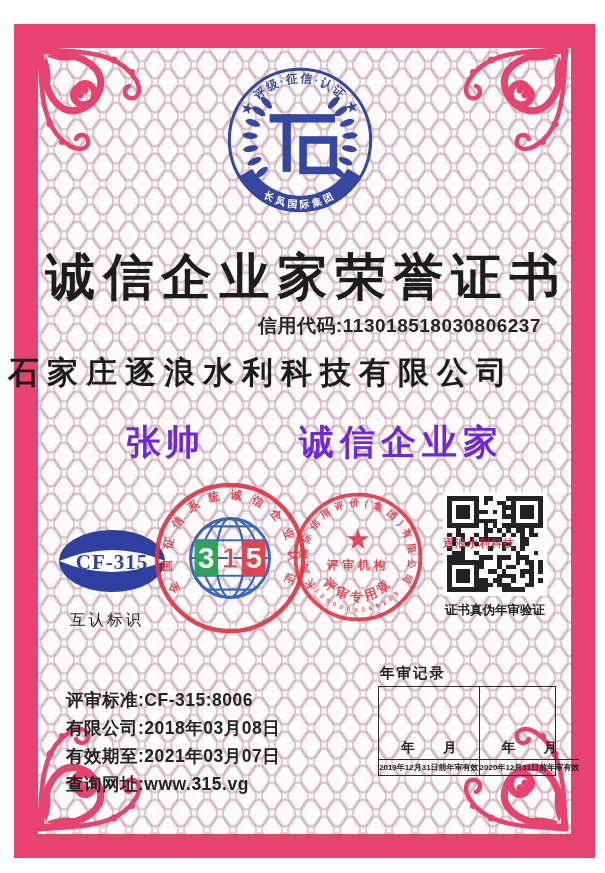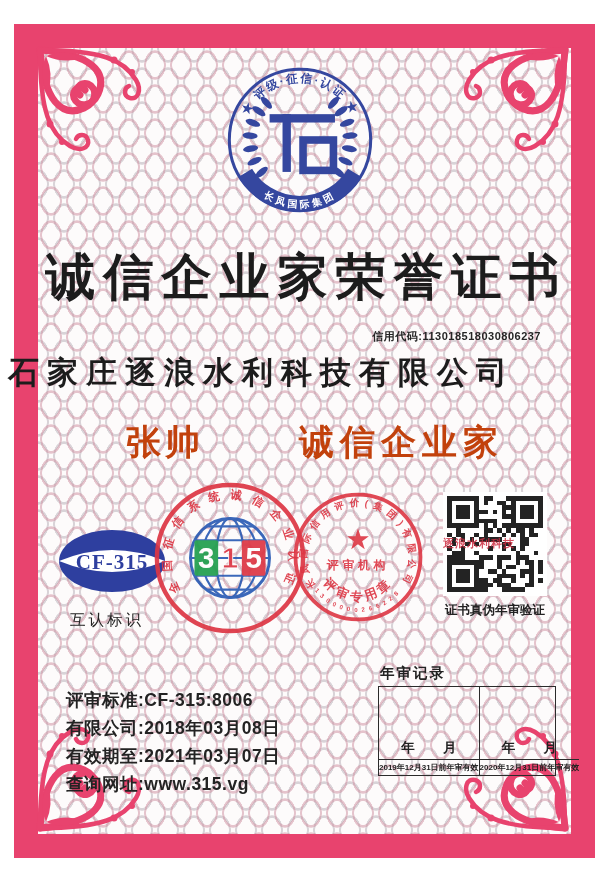--- a/index.html
+++ b/index.html
@@ -29,28 +29,28 @@
   
   .emblem{position:absolute;left:224px;top:64px;width:152px;height:152px;z-index:2;}
   
   .title{
     position:absolute;left:0;right:0;top:244px;z-index:2;
     text-align:center;font-size:50px;font-weight:900;letter-spacing:8px;color:#1c1c1c;
     white-space:nowrap;text-indent:8px;
   }
   .credit{
     position:absolute;right:64px;top:313px;z-index:2;
-    font-size:11px;font-weight:800;color:#252525;letter-spacing:.5px;margin-top:16px;
+    font-size:19px;font-weight:800;color:#252525;letter-spacing:.5px;
   }
   .company{
     position:absolute;left:0;right:0;top:352px;z-index:2;
     text-align:left;font-size:31px;font-weight:900;letter-spacing:8px;color:#1c1c1c;
     white-space:nowrap;text-indent:8px;
   }
-  .red-name{position:absolute;top:419px;z-index:2;font-size:35px;font-weight:900;color:#c2410c;}
+  .red-name{position:absolute;top:419px;z-index:2;font-size:35px;font-weight:900;color:#6d28d9;}
   .awardee{left:126px;letter-spacing:4px;}
   .honor{left:299px;letter-spacing:6px;}
   
   .cf-badge{position:absolute;left:56px;top:527px;width:112px;height:68px;z-index:2;}
   .cf-caption{position:absolute;left:70px;top:610px;z-index:2;font-size:15.5px;font-weight:400;letter-spacing:3px;color:#222;}
   .seal315{position:absolute;left:151px;top:479px;width:158px;height:158px;z-index:2;opacity:.92;}
   .review-seal{position:absolute;left:287px;top:486px;width:142px;height:142px;z-index:2;opacity:.9;}
   .qr-wrap{position:absolute;left:443px;top:492px;width:104px;height:104px;z-index:2;background:#fff;padding:4px;box-sizing:border-box;}
   .qr-grid{position:relative;width:100%;height:100%;display:grid;grid-template-columns:repeat(21,1fr);grid-template-rows:repeat(21,1fr);background:#fff;}
   .qm{background:transparent;}

